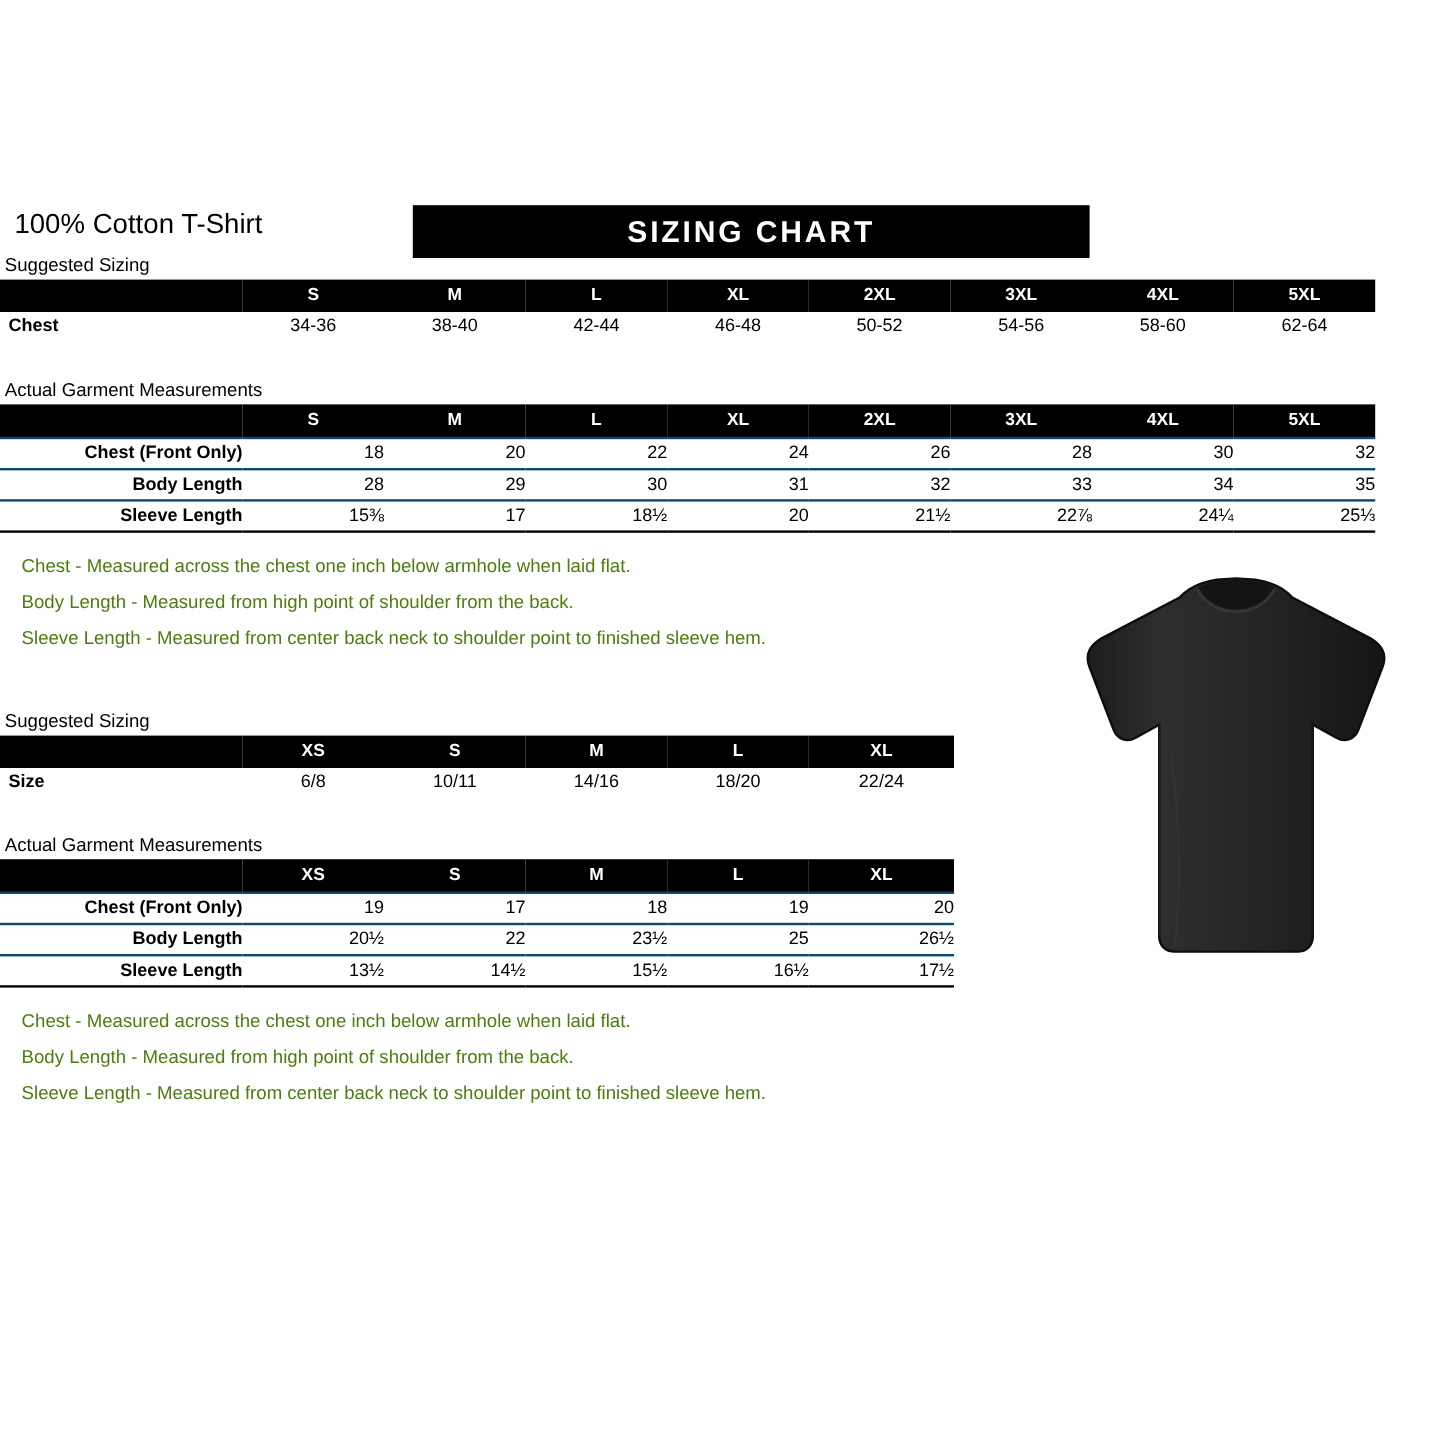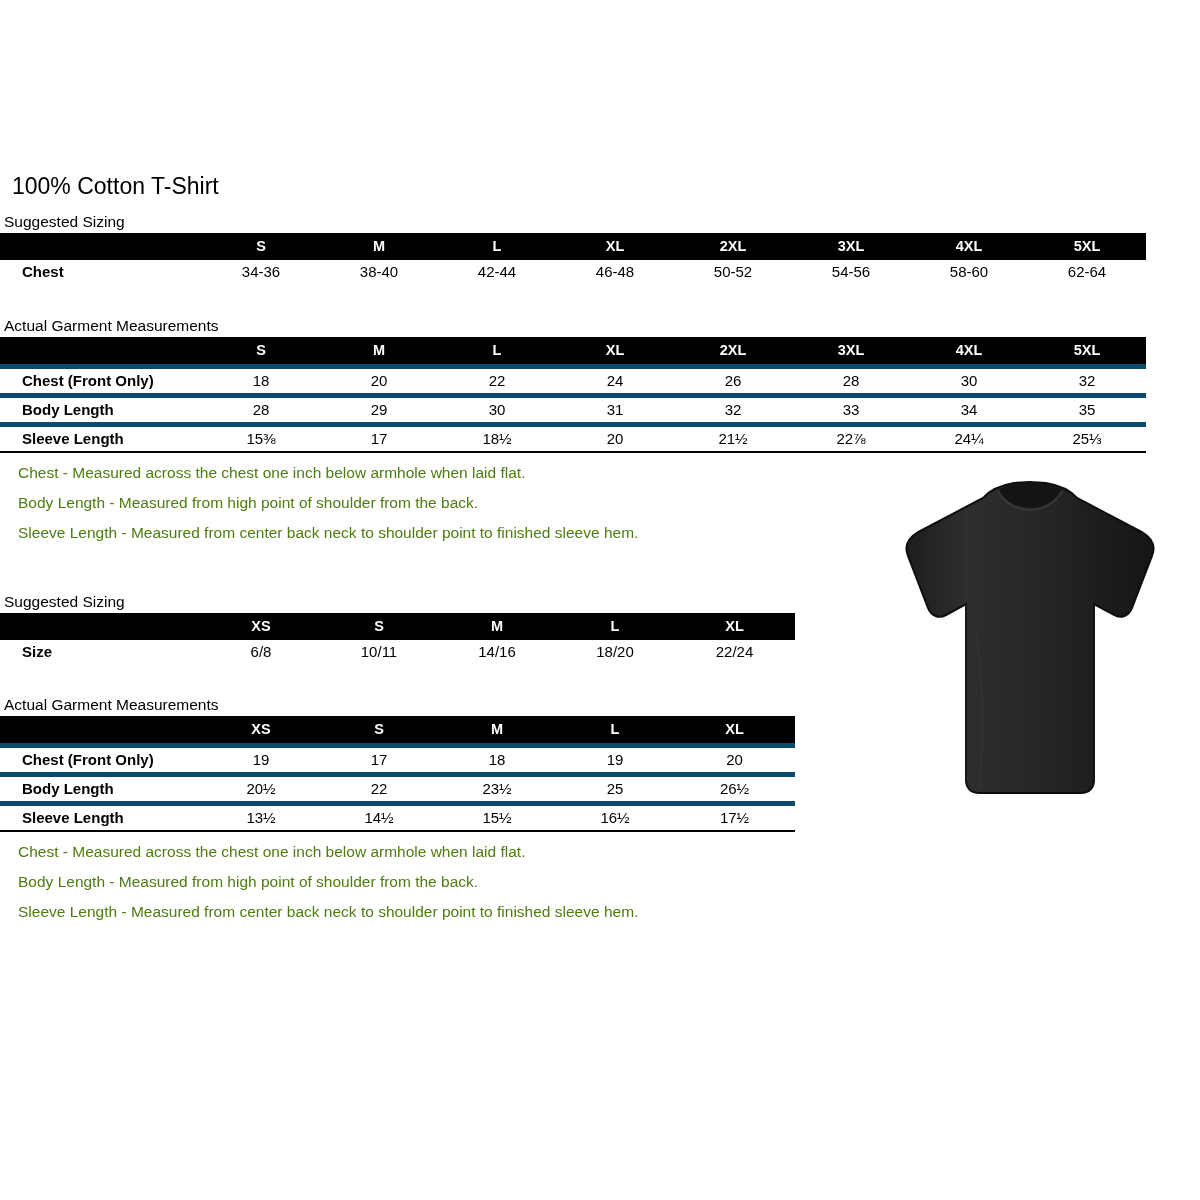--- a/index.html
+++ b/index.html
@@ -90,26 +90,27 @@
   }
   table.sz td {
     text-align: center;
     padding: 3px 0 4px 0;
     font-size: 15px;
     color: #000000;
   }
   table.sz td.rowlabel {
     text-align: left;
     font-weight: bold;
-    padding-left: 22px;
+    padding-left: 7px;
     font-size: 15px;
   }
   table.sz.lined td {
-    border-top: 5px solid #0c4a6e;
+    border-top: 2px solid #0c4a6e;
     border-bottom: 1px solid #9a9a9a;
+    text-align: right;
   }
   table.sz.lined tr:last-child td {
     border-bottom: 2px solid #000000;
   }
 
   
   .note {
     position: absolute;
     font-size: 15.5px;
     white-space: nowrap;
@@ -135,20 +136,23 @@
     height: 330px;
   }
 </style>
 </head>
 <body>
 
 <div class="page">
 
   <div class="top-row">
     <div class="main-title">100% Cotton T-Shirt</div>
+    <div class="sizing-banner">
+      <span>SIZING CHART</span>
+    </div>
   </div>
 
   <div class="sec-label" style="left:4px; top:213px;">Suggested Sizing</div>
 
   <table class="sz" style="left:0px; top:233px; width:1144px;">
     <colgroup>
       <col style="width:202px">
         <col style="width:118px">
         <col style="width:118px">
         <col style="width:118px">

